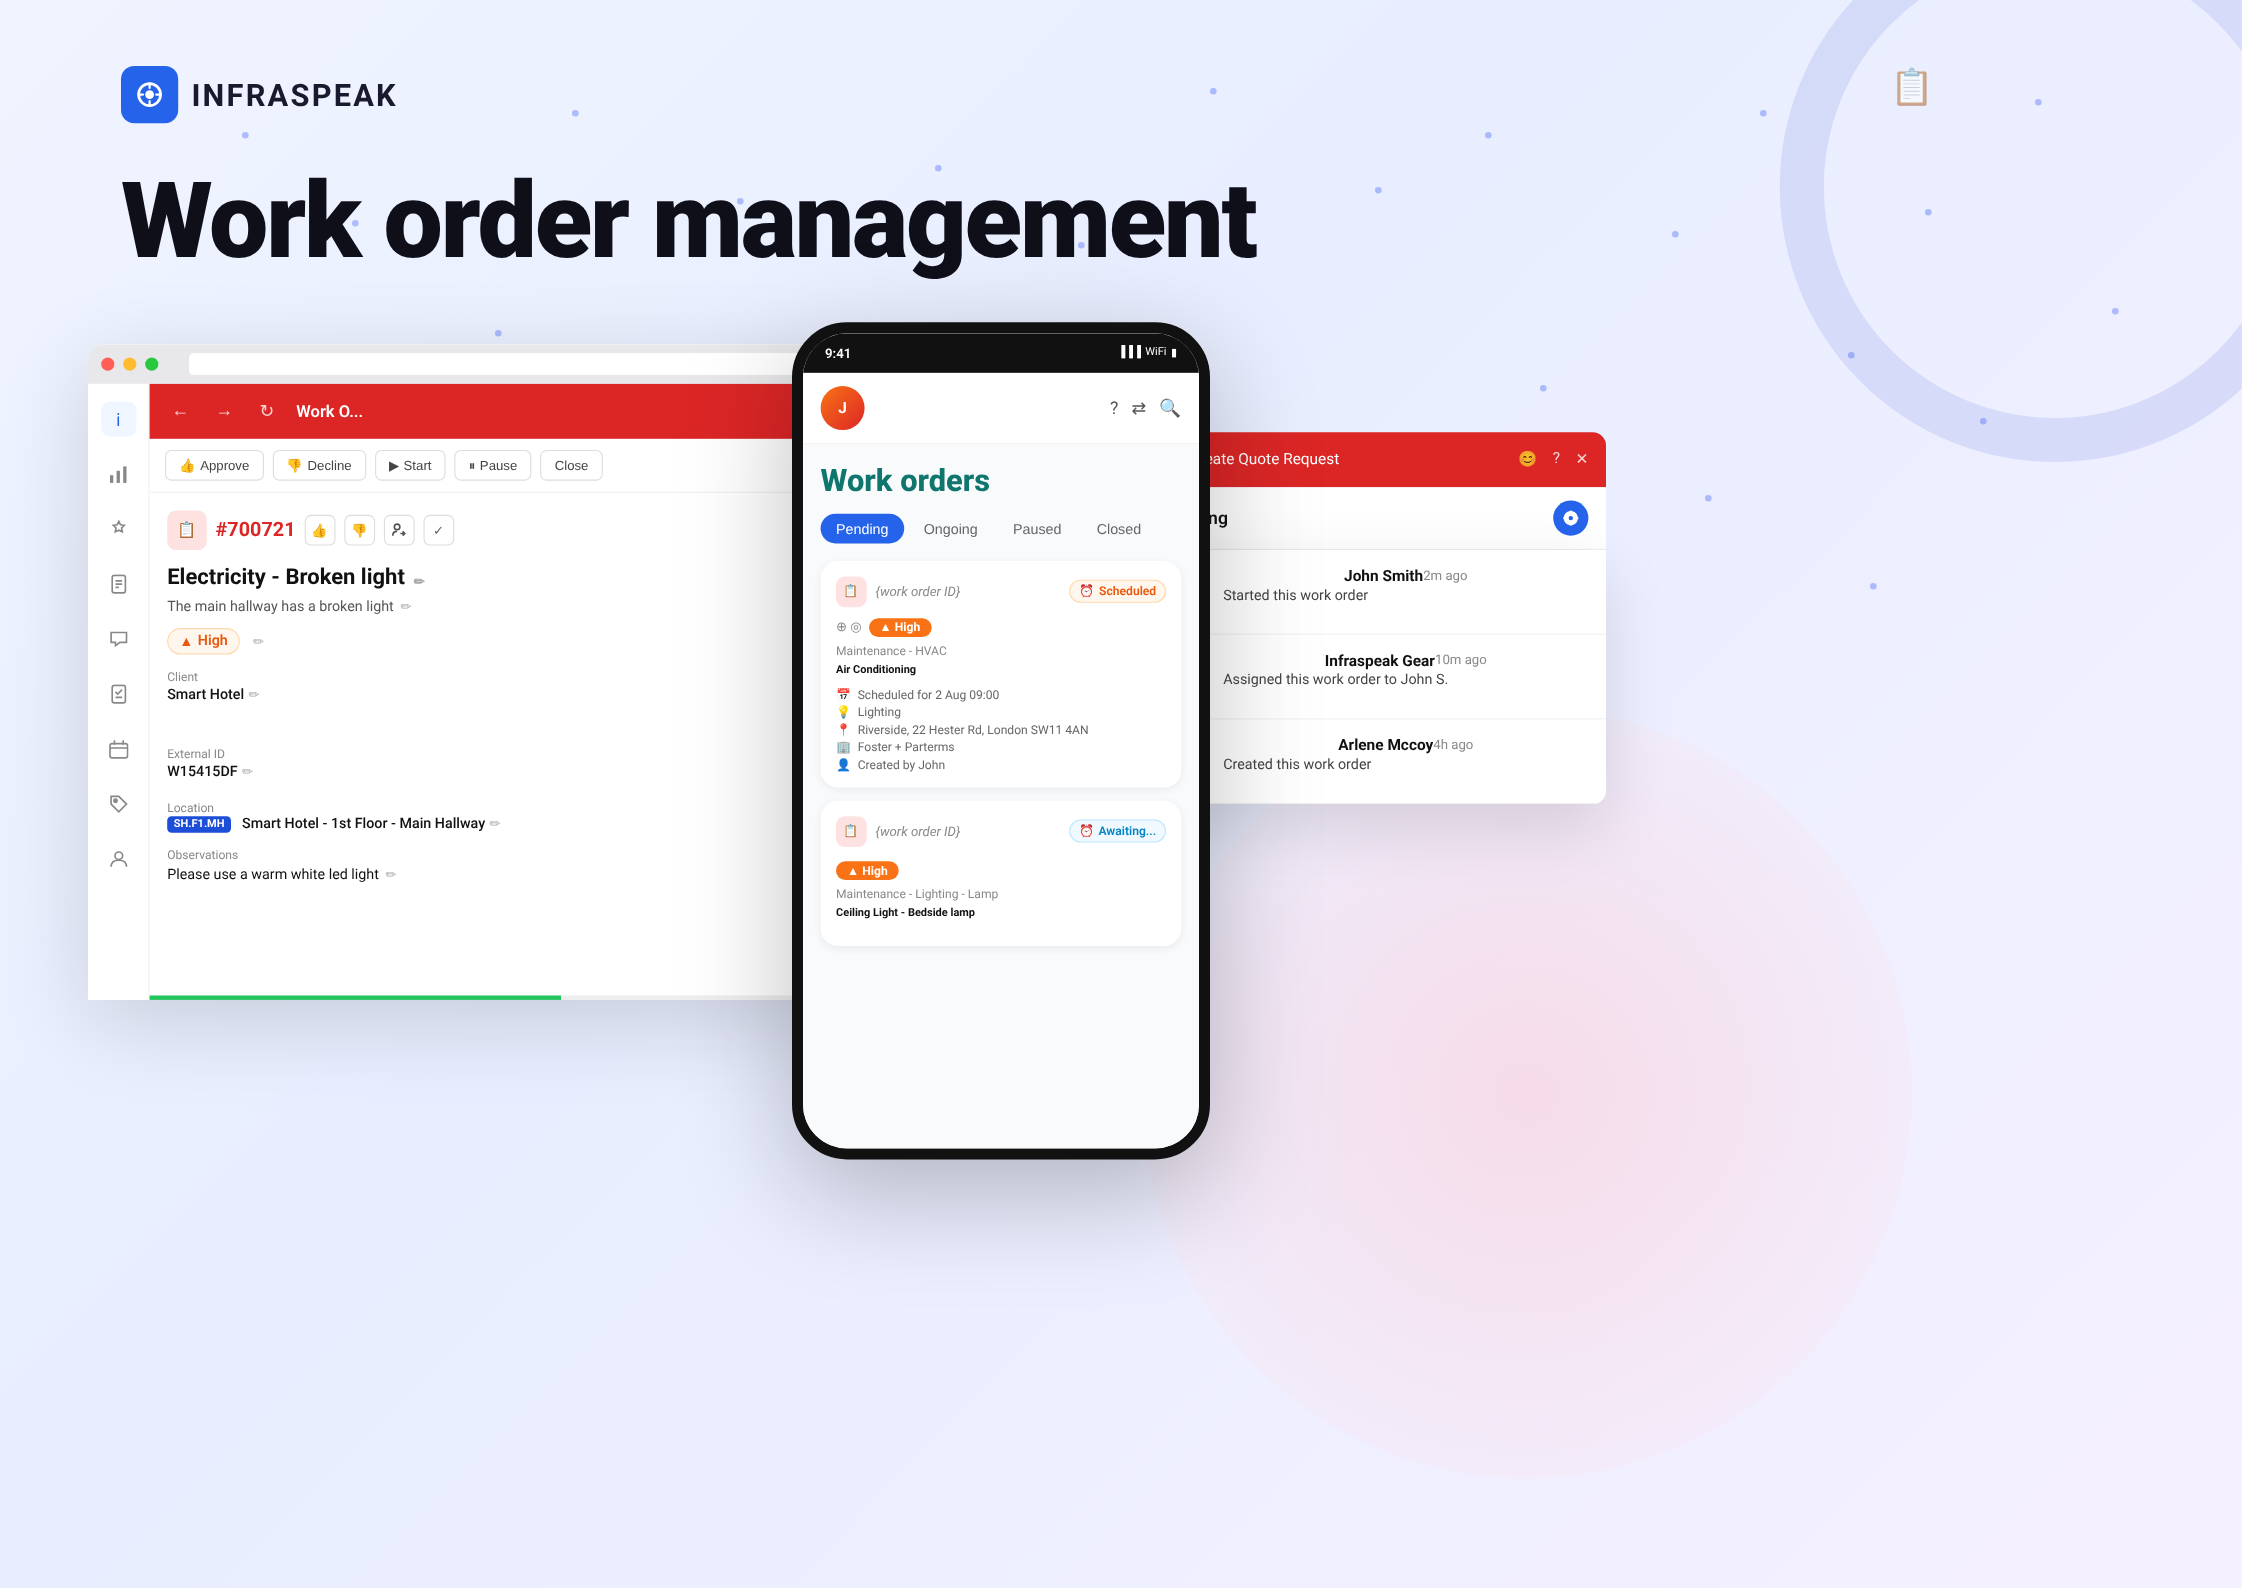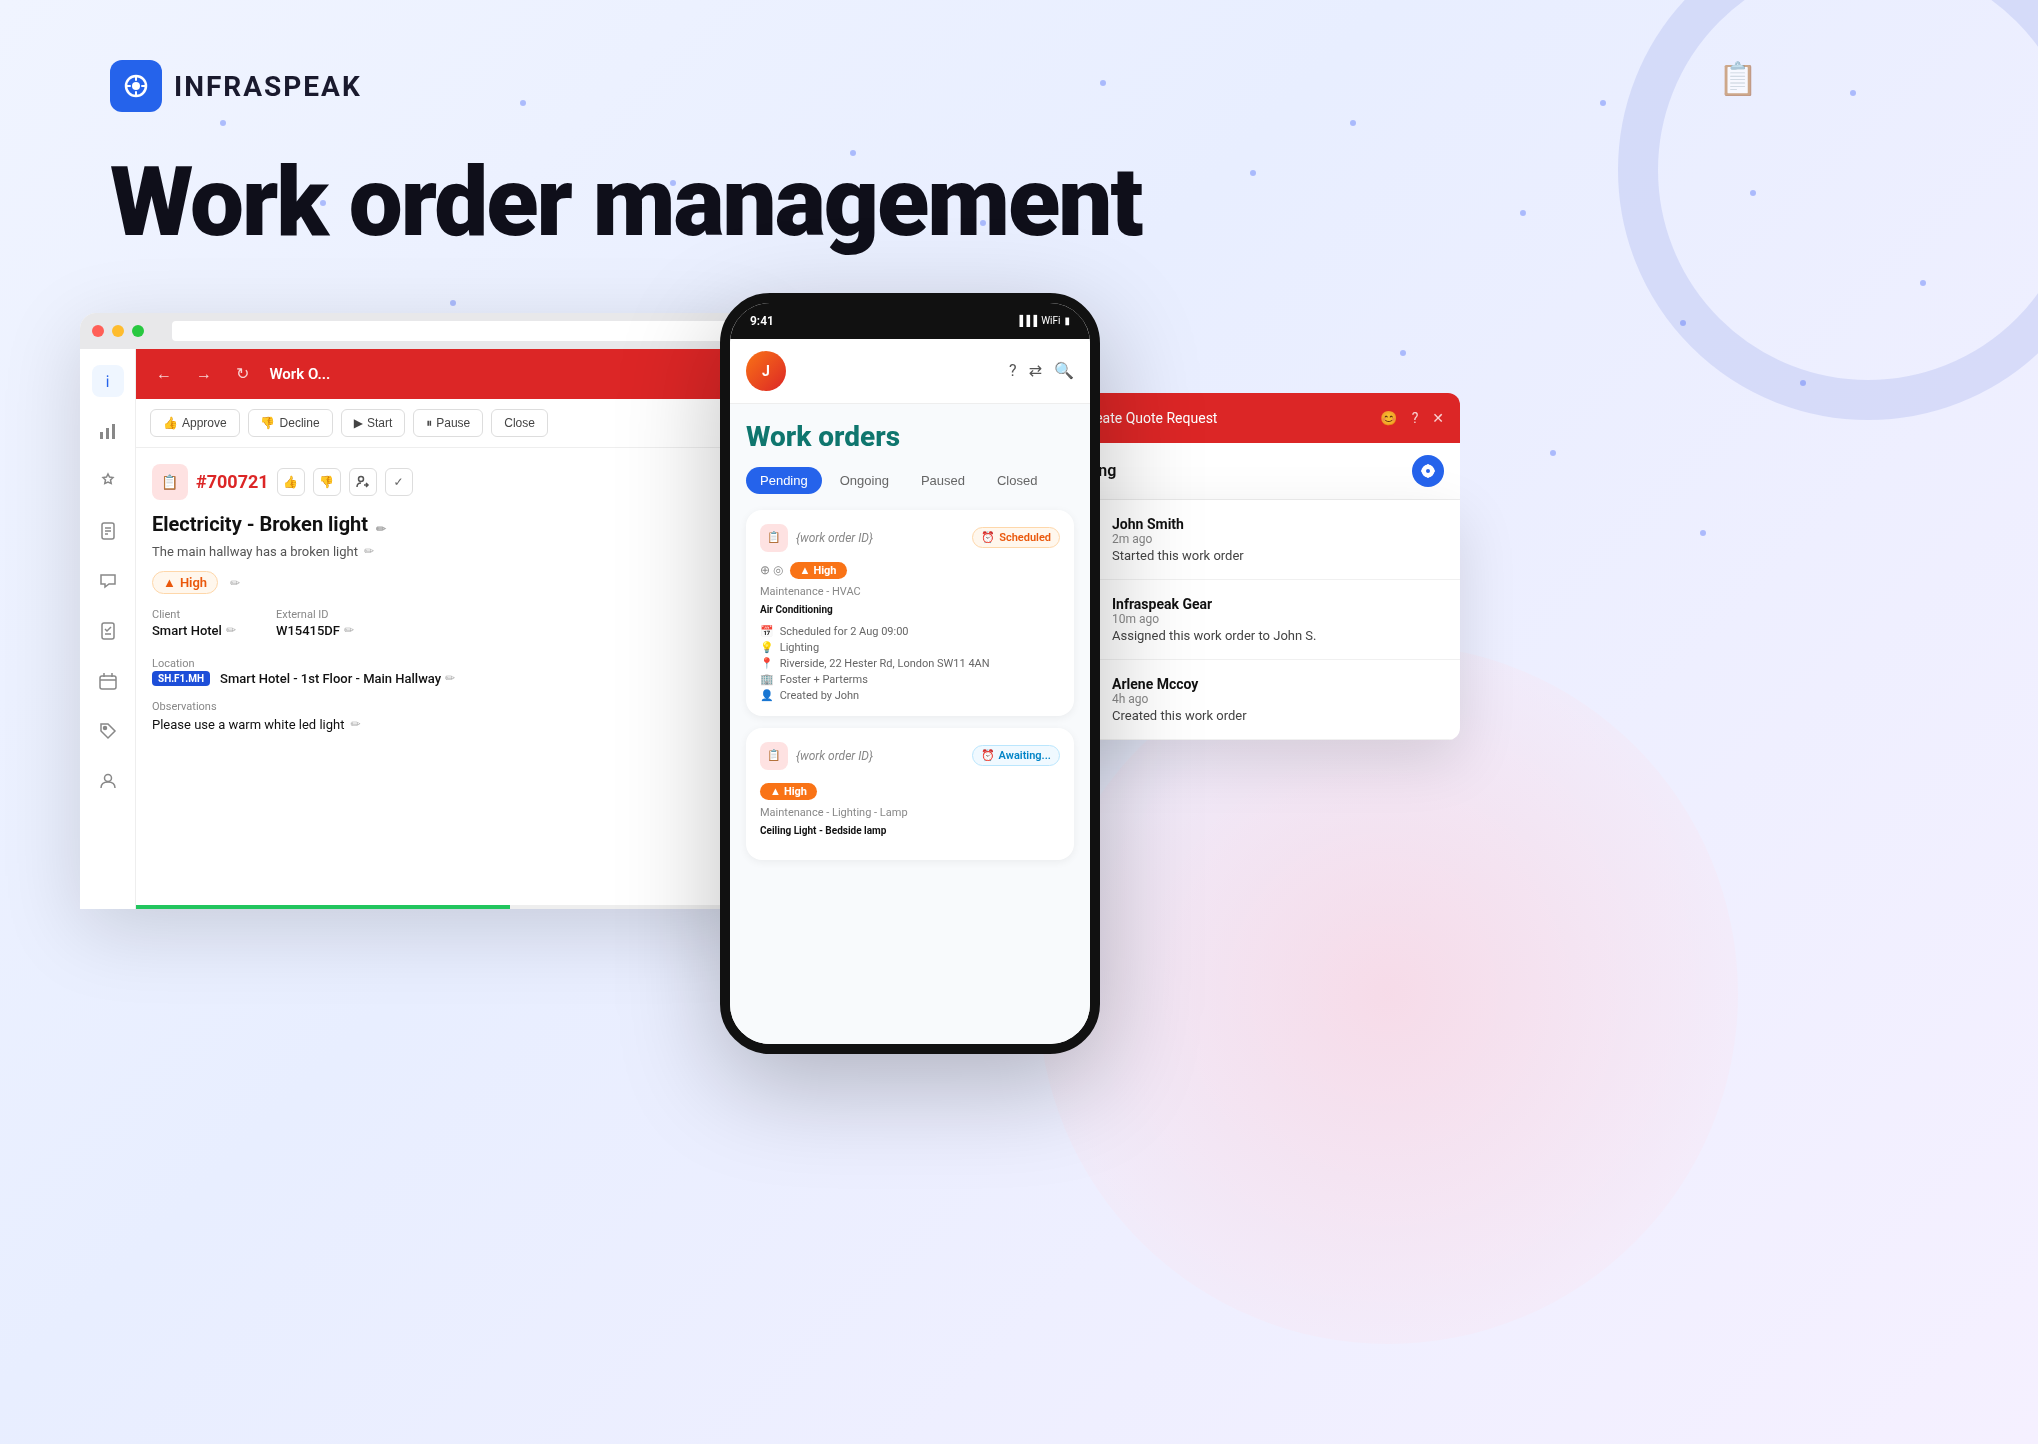--- a/index.html
+++ b/index.html
@@ -296,20 +296,21 @@
       font-size: 13px;
       font-weight: 600;
     }
     .priority-badge .arrow-up { color: #ea580c; }
     .edit-icon { color: #aaa; font-size: 12px; cursor: pointer; }
 
     .field-row {
       display: flex;
       gap: 40px;
       margin-top: 14px;
+      flex-direction: column;
     }
     .field-group {
       display: flex;
       flex-direction: column;
       gap: 2px;
     }
     .field-label { font-size: 11px; color: #888; }
     .field-value {
       font-size: 13px;
       color: #111;
@@ -612,21 +613,20 @@
       align-items: center;
       justify-content: center;
     }
     .notif-content { flex: 1; }
     .notif-name {
       font-size: 14px;
       font-weight: 700;
       color: #111;
       display: flex;
       justify-content: center;
-      flex-direction: column;
     }
     .notif-time { font-size: 12px; color: #888; font-weight: 400; }
     .notif-action { font-size: 13px; color: #444; margin-top: 2px; }
 
     
     .clipboard-icon {
       position: absolute;
       top: 60px;
       right: 280px;
       font-size: 32px;

